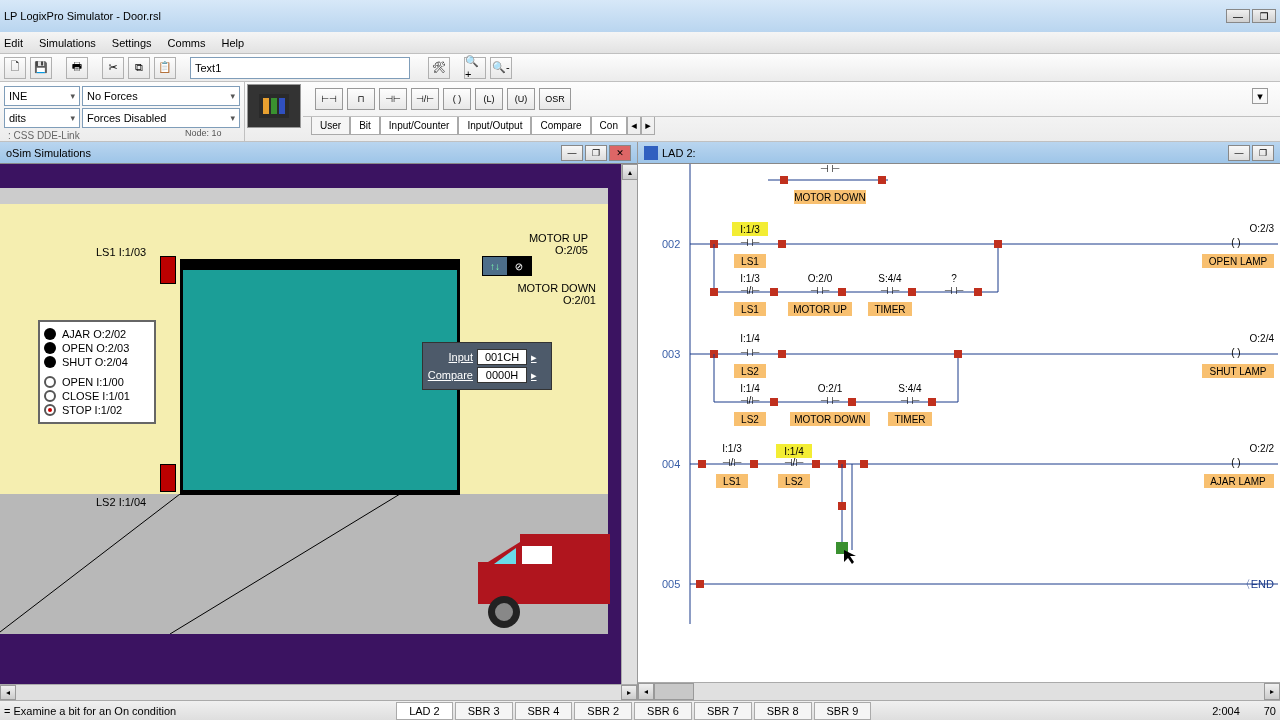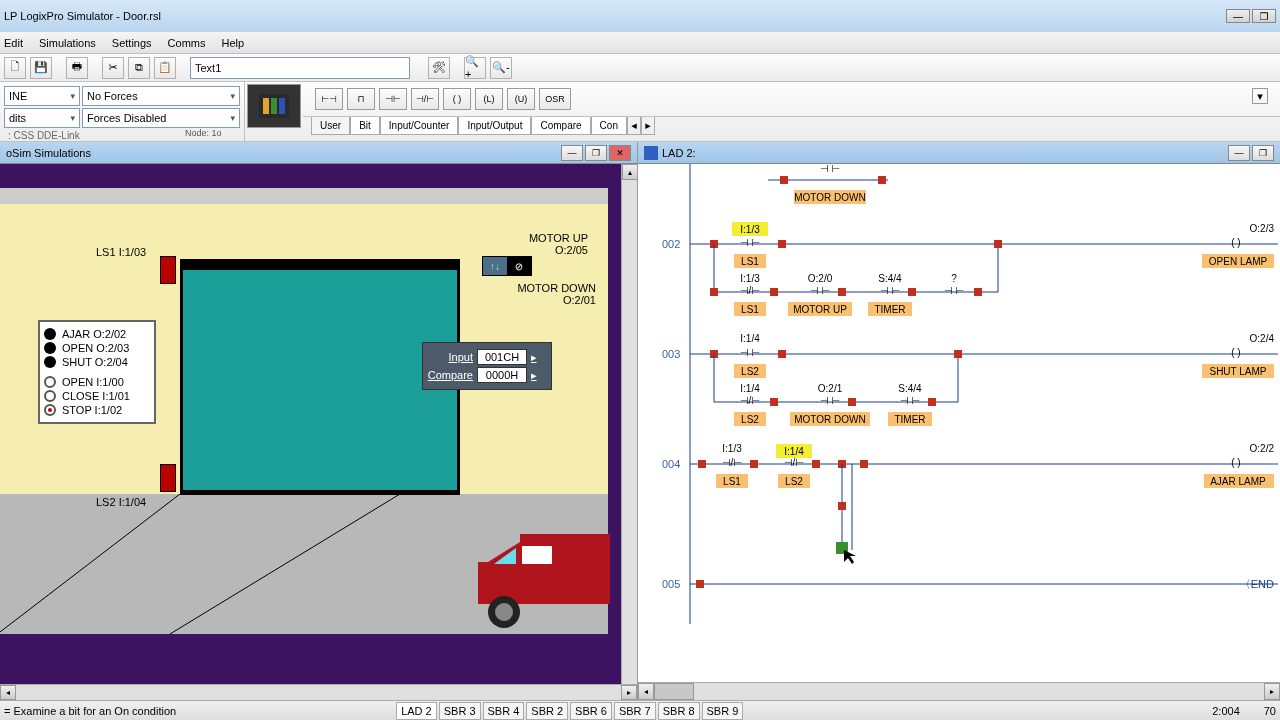--- a/index.html
+++ b/index.html
@@ -80,21 +80,21 @@
 .inst-label { font-size:10px; fill:#000; text-anchor:middle; }
 .inst-tag { font-size:10px; fill:#000; text-anchor:middle; }
 .tag-box { fill:#f8c070; }
 .tag-hl { fill:#f3ed34; }
 .coil-label { font-size:10px; fill:#000; text-anchor:end; }
 
 .lad-hscroll { height:18px; display:flex; background:#e8e8e8; border-top:1px solid #aaa; }
 
 .bottom-bar { height:20px; background:linear-gradient(#f0f0f0,#dedede); border-top:1px solid #aaa; display:flex; align-items:center; padding:0 4px; font-size:10px; }
 .bb-right { margin-left:220px; display:flex; gap:2px; }
-.bb-tab { padding:2px 4px; border:1px solid #aaa; background:#f5f5f5; }
+.bb-tab { padding:2px 12px; border:1px solid #aaa; background:#f5f5f5; }
 .bb-tab.active { background:#fff; }
 .bb-info { margin-left:auto; display:flex; gap:24px; }
 </style>
 </head>
 <body>
 
 <div class="titlebar">
   <span>LP LogixPro Simulator  -  Door.rsl</span>
   <div class="titlebar-controls">
     <div class="titlebar-btn">—</div>

